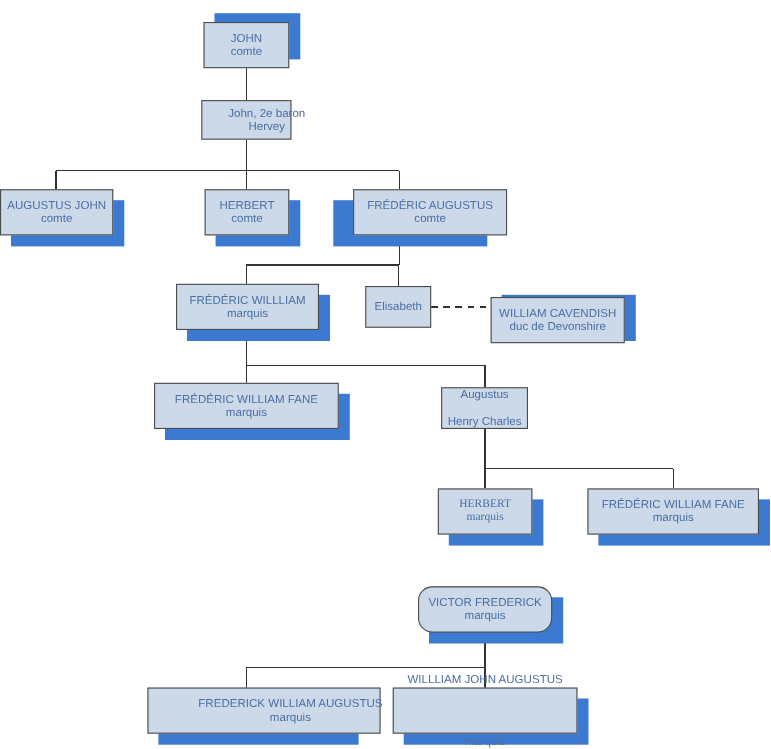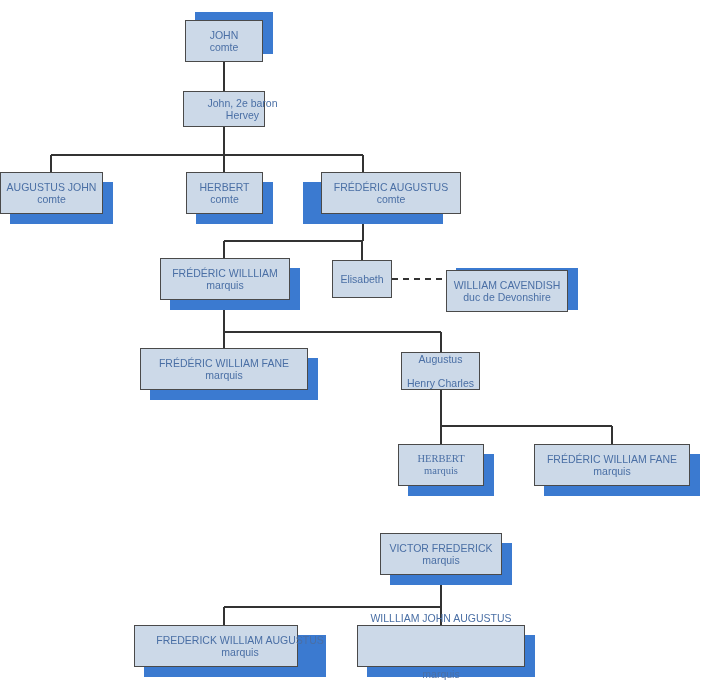--- a/index.html
+++ b/index.html
@@ -146,25 +146,25 @@
         <span class="ttl">Henry Charles</span>
       </div>
       <div class="node" style="left: 398px; top: 444px; width: 86px; height: 42px; font-family: Liberation Serif, serif;">
         <span class="nm">HERBERT</span>
         <span class="ttl">marquis</span>
       </div>
       <div class="node" style="left: 534px; top: 444px; width: 156px; height: 42px;">
         <span class="nm">FRÉDÉRIC WILLIAM FANE</span>
         <span class="ttl">marquis</span>
       </div>
-      <div class="node" style="left: 380px; top: 533px; width: 122px; height: 42px;">
+      <div class="node" style="left: 380px; top: 533px; width: 122px; height: 42px; border-radius: 13px;">
         <span class="nm">VICTOR FREDERICK</span>
         <span class="ttl">marquis</span>
       </div>
-      <div class="node" style="left: 134px; top: 625px; width: 164px; height: 42px; padding-left: 48px;">
+      <div class="node" style="left: 134px; top: 625px; width: 212px; height: 42px; padding-left: 48px;">
         <span class="nm">FREDERICK WILLIAM AUGUSTUS</span>
         <span class="ttl">marquis</span>
       </div>
       <div class="node" style="left: 357px; top: 625px; width: 168px; height: 42px; gap: 44px;">
         <span class="nm">WILLLIAM JOHN AUGUSTUS</span>
         <span class="ttl">marquis</span>
       </div>
     </div>
 
 </div>

